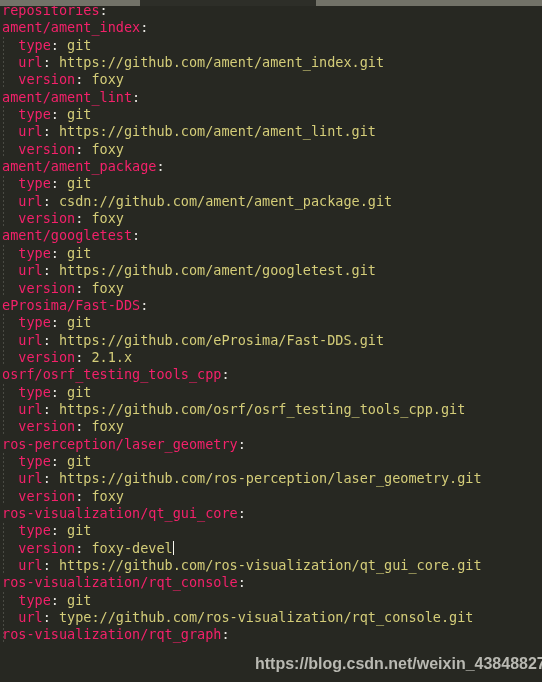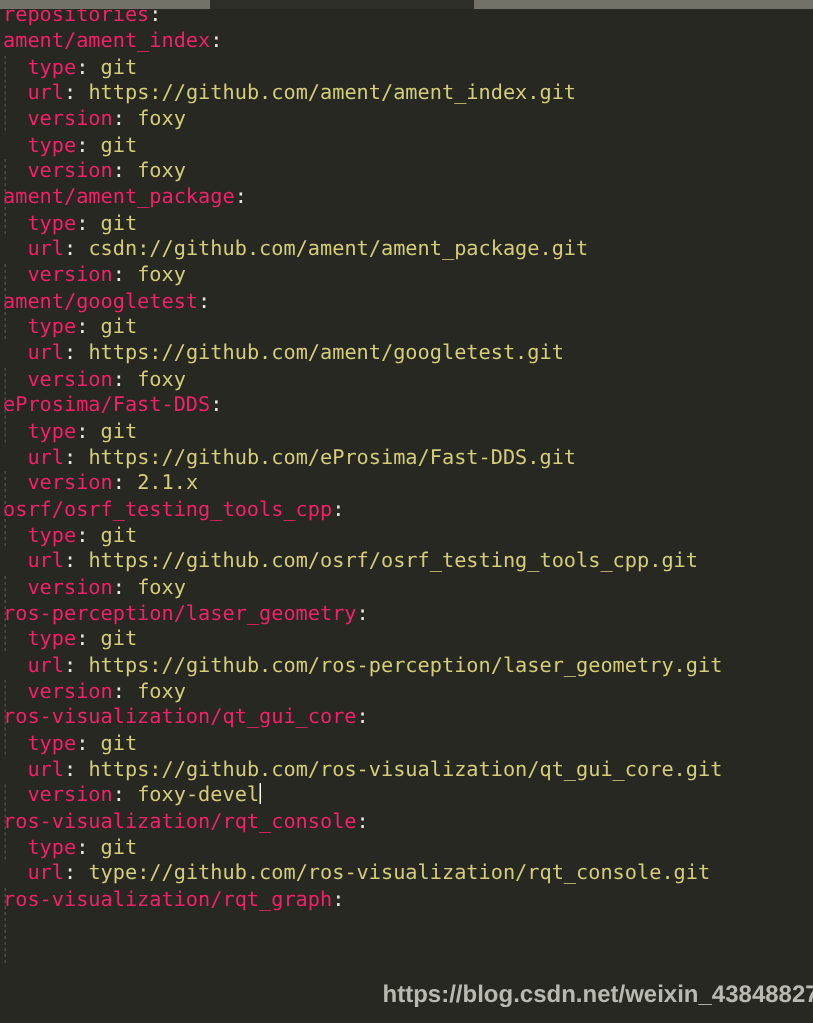--- a/index.html
+++ b/index.html
@@ -101,21 +101,23 @@
   <div class="chrome-seg" id="chrome-seg-right"></div>
 </div>
 
 <div id="editor">
   <div id="code-lines">
       <div class="code-line"><span class="tok-key">repositories</span><span class="tok-punc">:</span></div>
       <div class="code-line"><span class="tok-key">ament/ament_index</span><span class="tok-punc">:</span></div>
       <div class="code-line"><span class="tok-indent">  </span><span class="tok-key">type</span><span class="tok-punc">:</span><span class="tok-val"> git</span></div>
       <div class="code-line"><span class="tok-indent">  </span><span class="tok-key">url</span><span class="tok-punc">:</span><span class="tok-val"> https://github.com/ament/ament_index.git</span></div>
       <div class="code-line"><span class="tok-indent">  </span><span class="tok-key">version</span><span class="tok-punc">:</span><span class="tok-val"> foxy</span></div>
+      <div class="code-line"><span class="tok-key">ament/ament_lint</span><span class="tok-punc">:</span></div>
       <div class="code-line"><span class="tok-indent">  </span><span class="tok-key">type</span><span class="tok-punc">:</span><span class="tok-val"> git</span></div>
+      <div class="code-line"><span class="tok-indent">  </span><span class="tok-key">url</span><span class="tok-punc">:</span><span class="tok-val"> https://github.com/ament/ament_lint.git</span></div>
       <div class="code-line"><span class="tok-indent">  </span><span class="tok-key">version</span><span class="tok-punc">:</span><span class="tok-val"> foxy</span></div>
       <div class="code-line"><span class="tok-key">ament/ament_package</span><span class="tok-punc">:</span></div>
       <div class="code-line"><span class="tok-indent">  </span><span class="tok-key">type</span><span class="tok-punc">:</span><span class="tok-val"> git</span></div>
       <div class="code-line"><span class="tok-indent">  </span><span class="tok-key">url</span><span class="tok-punc">:</span><span class="tok-val"> csdn://github.com/ament/ament_package.git</span></div>
       <div class="code-line"><span class="tok-indent">  </span><span class="tok-key">version</span><span class="tok-punc">:</span><span class="tok-val"> foxy</span></div>
       <div class="code-line"><span class="tok-key">ament/googletest</span><span class="tok-punc">:</span></div>
       <div class="code-line"><span class="tok-indent">  </span><span class="tok-key">type</span><span class="tok-punc">:</span><span class="tok-val"> git</span></div>
       <div class="code-line"><span class="tok-indent">  </span><span class="tok-key">url</span><span class="tok-punc">:</span><span class="tok-val"> https://github.com/ament/googletest.git</span></div>
       <div class="code-line"><span class="tok-indent">  </span><span class="tok-key">version</span><span class="tok-punc">:</span><span class="tok-val"> foxy</span></div>
       <div class="code-line"><span class="tok-key">eProsima/Fast-DDS</span><span class="tok-punc">:</span></div>
@@ -125,22 +127,22 @@
       <div class="code-line"><span class="tok-key">osrf/osrf_testing_tools_cpp</span><span class="tok-punc">:</span></div>
       <div class="code-line"><span class="tok-indent">  </span><span class="tok-key">type</span><span class="tok-punc">:</span><span class="tok-val"> git</span></div>
       <div class="code-line"><span class="tok-indent">  </span><span class="tok-key">url</span><span class="tok-punc">:</span><span class="tok-val"> https://github.com/osrf/osrf_testing_tools_cpp.git</span></div>
       <div class="code-line"><span class="tok-indent">  </span><span class="tok-key">version</span><span class="tok-punc">:</span><span class="tok-val"> foxy</span></div>
       <div class="code-line"><span class="tok-key">ros-perception/laser_geometry</span><span class="tok-punc">:</span></div>
       <div class="code-line"><span class="tok-indent">  </span><span class="tok-key">type</span><span class="tok-punc">:</span><span class="tok-val"> git</span></div>
       <div class="code-line"><span class="tok-indent">  </span><span class="tok-key">url</span><span class="tok-punc">:</span><span class="tok-val"> https://github.com/ros-perception/laser_geometry.git</span></div>
       <div class="code-line"><span class="tok-indent">  </span><span class="tok-key">version</span><span class="tok-punc">:</span><span class="tok-val"> foxy</span></div>
       <div class="code-line"><span class="tok-key">ros-visualization/qt_gui_core</span><span class="tok-punc">:</span></div>
       <div class="code-line"><span class="tok-indent">  </span><span class="tok-key">type</span><span class="tok-punc">:</span><span class="tok-val"> git</span></div>
+      <div class="code-line"><span class="tok-indent">  </span><span class="tok-key">version</span><span class="tok-punc">:</span><span class="tok-val"> foxy-devel</span><span class="caret"></span></div>
       <div class="code-line"><span class="tok-indent">  </span><span class="tok-key">url</span><span class="tok-punc">:</span><span class="tok-val"> https://github.com/ros-visualization/qt_gui_core.git</span></div>
-      <div class="code-line"><span class="tok-indent">  </span><span class="tok-key">version</span><span class="tok-punc">:</span><span class="tok-val"> foxy-devel</span><span class="caret"></span></div>
       <div class="code-line"><span class="tok-key">ros-visualization/rqt_console</span><span class="tok-punc">:</span></div>
       <div class="code-line"><span class="tok-indent">  </span><span class="tok-key">type</span><span class="tok-punc">:</span><span class="tok-val"> git</span></div>
       <div class="code-line"><span class="tok-indent">  </span><span class="tok-key">url</span><span class="tok-punc">:</span><span class="tok-val"> type://github.com/ros-visualization/rqt_console.git</span></div>
       <div class="code-line"><span class="tok-key">ros-visualization/rqt_graph</span><span class="tok-punc">:</span></div>
     </div>
   <div id="guides">
       <div class="indent-guide" style="top: 34.7px; height: 52.05px;"></div>
       <div class="indent-guide" style="top: 104.1px; height: 52.05px;"></div>
       <div class="indent-guide" style="top: 173.5px; height: 52.05px;"></div>
       <div class="indent-guide" style="top: 242.9px; height: 52.05px;"></div>

